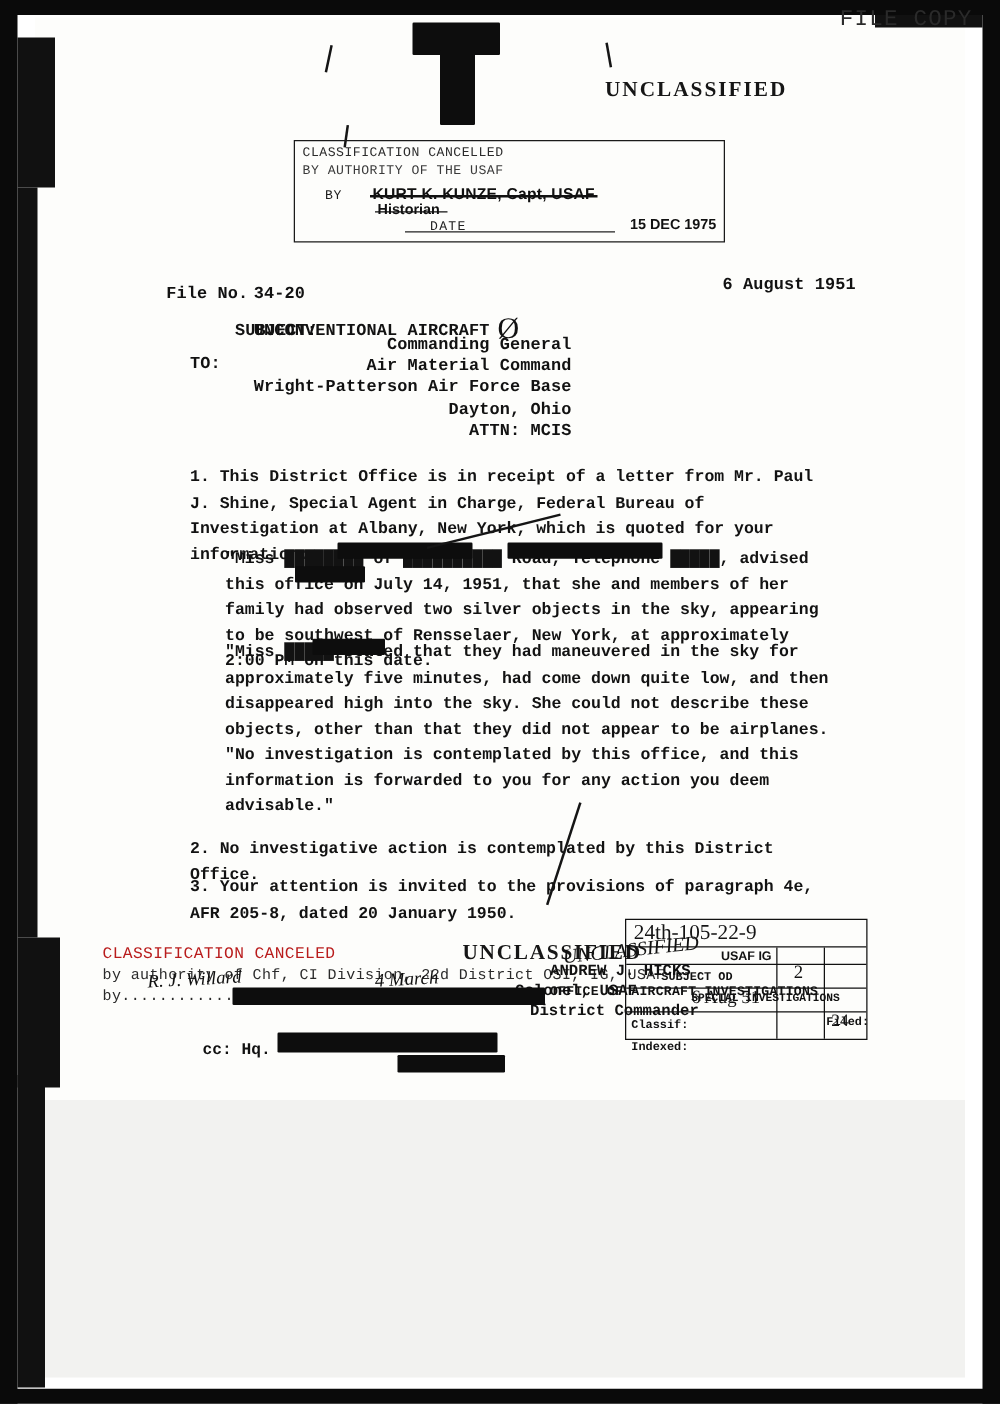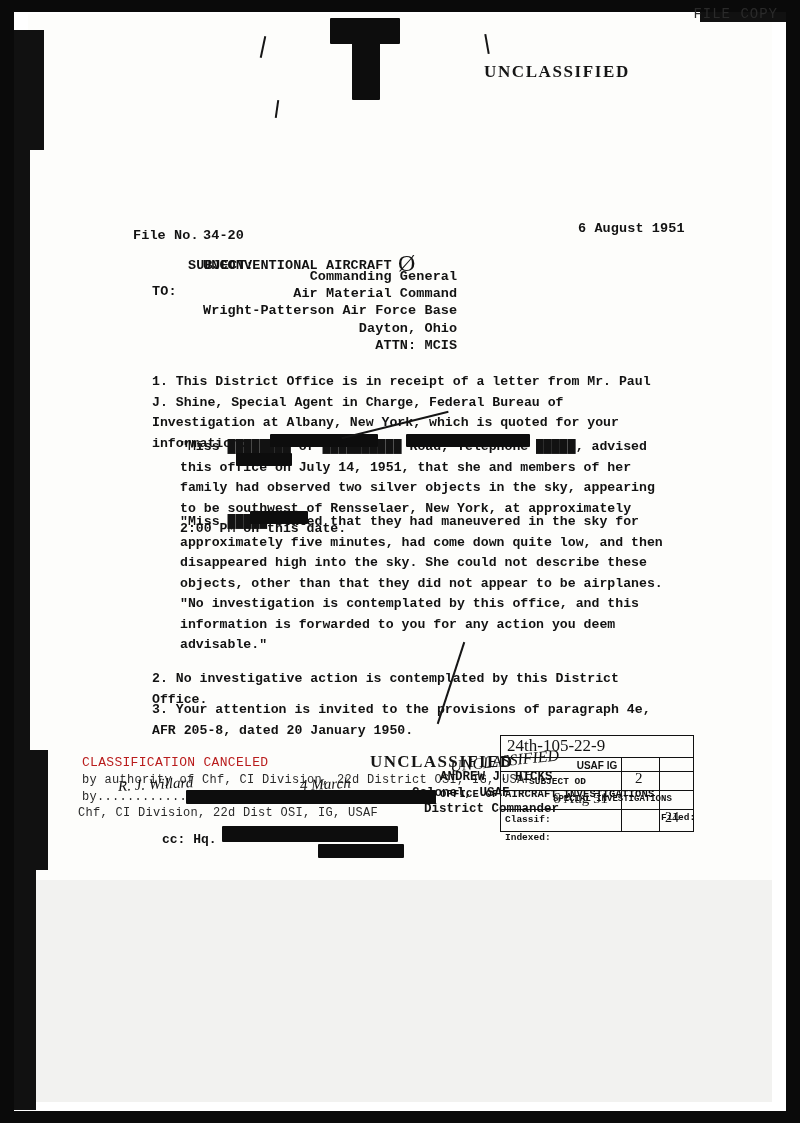--- a/index.html
+++ b/index.html
@@ -57,21 +57,21 @@
     font-family: "Liberation Mono", monospace;
     color: #121212;
     letter-spacing: 0.1px;
   }
 
   
   #file-copy {
     position: absolute;
     right: 22px; top: 6px;
     font-family: "Liberation Mono", monospace;
-    font-size: 14px;
+    font-size: 18px;
     color: #2a2a2a;
     letter-spacing: 1px;
   }
   .redact {
     position: absolute;
     background: #0d0d0d;
     border-radius: 1px;
   }
   .penstroke {
     position: absolute;
@@ -295,20 +295,32 @@
   <div id="file-copy">FILE COPY</div>
 
   <div class="redact" style="left:330px; top:18px; width:70px; height:26px;"></div>
   <div class="redact" style="left:352px; top:40px; width:28px; height:60px;"></div>
   <div class="penstroke" style="left:262px; top:36px; width:2px; height:22px; transform:rotate(12deg);"></div>
   <div class="penstroke" style="left:486px; top:34px; width:2px; height:20px; transform:rotate(-10deg);"></div>
   <div class="penstroke" style="left:276px; top:100px; width:2px; height:18px; transform:rotate(8deg);"></div>
 
   <div id="unclassified-top">UNCLASSIFIED</div>
 
+  <div id="declass-box">
+    <div class="l1">CLASSIFICATION CANCELLED</div>
+    <div class="l2">BY AUTHORITY OF THE USAF</div>
+    <div class="byline">BY</div>
+    <div class="name">KURT K. KUNZE, Capt, USAF</div>
+    <div class="name-strike"></div>
+    <div class="title">Historian</div>
+    <div class="title-strike"></div>
+    <div class="datelbl">DATE</div>
+    <div class="rule"></div>
+    <div class="dateval">15 DEC 1975</div>
+  </div>
 
   <div class="doc-text" id="fileno-label">File No.</div>
   <div class="doc-text" id="fileno-value">34-20</div>
   <div class="doc-text" id="date-line">6 August 1951</div>
 
   <div class="doc-text" id="subject-label">SUBJECT:</div>
   <div class="doc-text" id="subject-value">UNCONVENTIONAL AIRCRAFT</div>
   <div id="subject-mark">Ø</div>
 
   <div class="doc-text" id="to-label">TO:</div>
@@ -328,21 +340,20 @@
   <div class="redact" style="left:270px; top:434px; width:108px; height:13px;"></div>
   <div class="redact" style="left:406px; top:434px; width:124px; height:13px;"></div>
   <div class="redact" style="left:236px; top:453px; width:56px; height:13px;"></div>
   <div class="redact" style="left:250px; top:511px; width:58px; height:13px;"></div>
   <div class="penstroke" style="left:340px; top:424px; width:110px; height:2px; transform:rotate(-14deg);"></div>
   <div class="penstroke" style="left:450px; top:640px; width:2px; height:86px; transform:rotate(18deg);"></div>
 
   <div id="bot-line1">CLASSIFICATION CANCELED</div>
   <div id="bot-line2">by authority of Chf, CI Division, 22d District OSI, IG, USAF</div>
   <div id="bot-line3">by.................................DATE:</div>
-  <div id="bot-line4">Chf, CI Division, 22d Dist OSI, IG, USAF</div>
   <div id="sig1">R. J. Willard</div>
   <div id="sig2">4 March</div>
 
   <div id="unclassified-bottom">UNCLASSIFIED</div>
   <div id="unclass-scrawl">UNCLASSIFIED</div>
 
   <div id="sig-name">ANDREW J. HICKS</div>
   <div id="sig-rank">Colonel, USAF</div>
   <div id="sig-role">District Commander</div>
 

